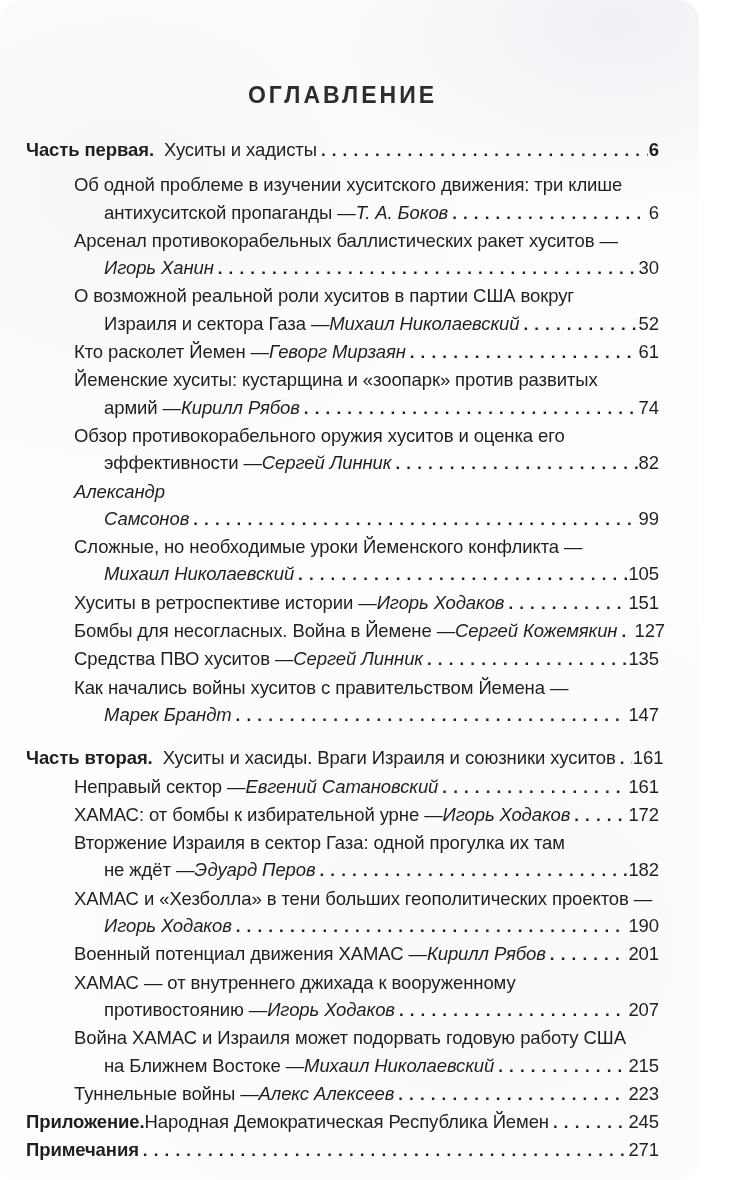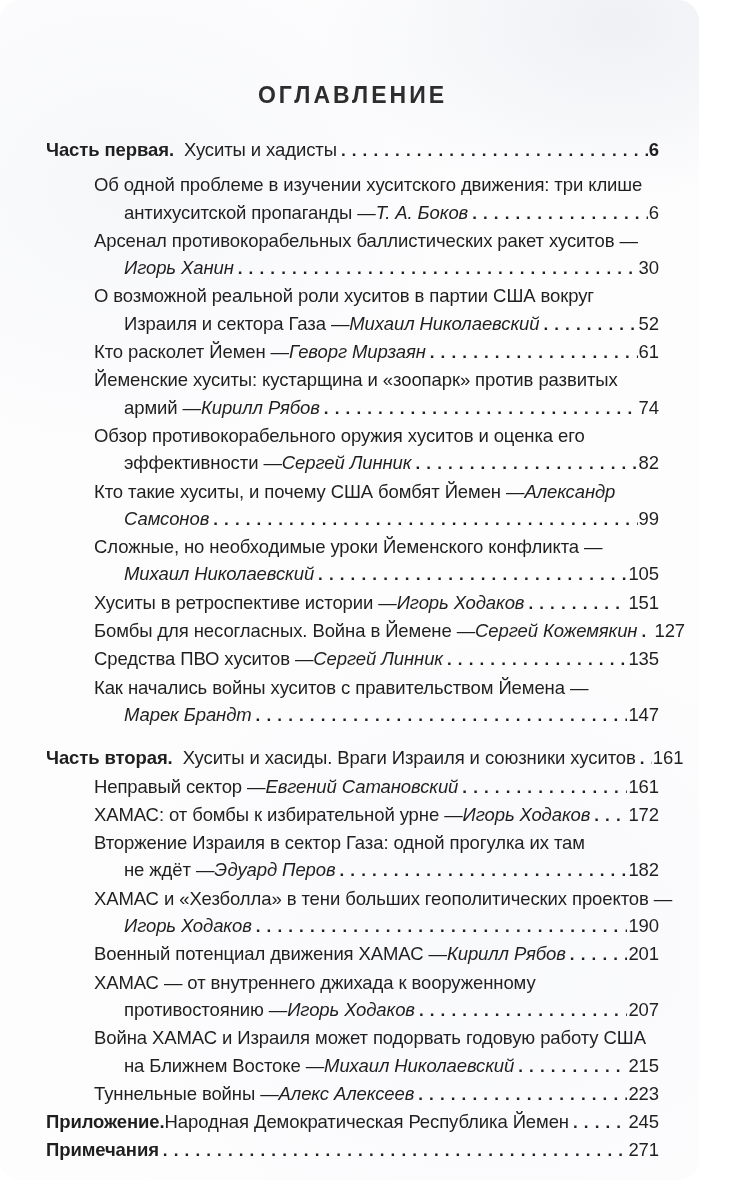--- a/index.html
+++ b/index.html
@@ -8,21 +8,21 @@
   body {
     width: 753px; height: 1180px;
     overflow: hidden;
     font-family: "Liberation Sans", sans-serif;
     color: #1f1f1f;
     background: #ffffff;
   }
   .page {
     box-sizing: border-box;
     width: 699px; height: 1180px;
-    padding: 82px 40px 0 46px;
+    padding: 82px 40px 0 26px;
     background:
       radial-gradient(ellipse 420px 260px at 88% 2%, rgba(203,208,218,0.28), transparent 70%),
       radial-gradient(ellipse 520px 420px at 18% 16%, rgba(212,216,224,0.16), transparent 70%),
       radial-gradient(ellipse 600px 500px at 70% 80%, rgba(214,218,226,0.12), transparent 75%),
       #fdfdfe;
     border-radius: 21px;
   }
   .title {
     margin: 0 0 28px 0;
     text-align: center;
@@ -137,21 +137,20 @@
         </div>
         <div class="line indent-2">
           <span class="run">эффективности — </span>
           <span class="run i">Сергей Линник</span>
           <span class="leader"></span>
           <span class="pagenum">82</span>
         </div>
       </div>
       <div class="entry">
         <div class="line indent-1">
-          <span class="run">Кто такие хуситы, и почему США бомбят Йемен — </span>
           <span class="run i">Александр</span>
         </div>
         <div class="line indent-2">
           <span class="run i">Самсонов</span>
           <span class="leader"></span>
           <span class="pagenum">99</span>
         </div>
       </div>
       <div class="entry">
         <div class="line indent-1">

